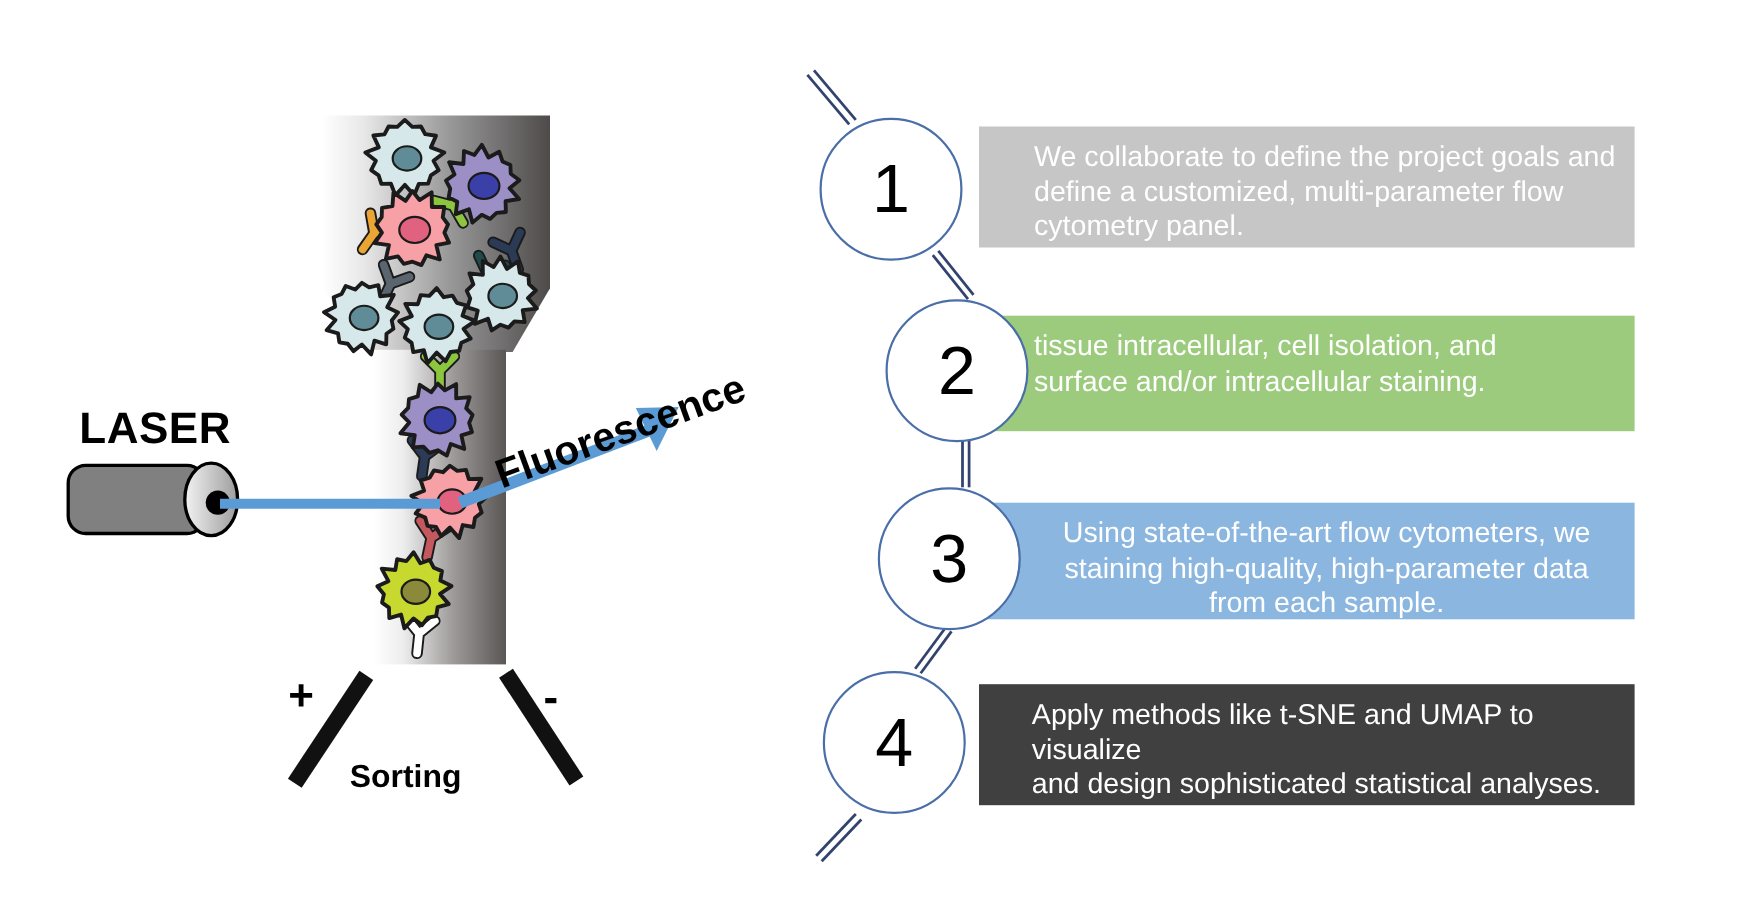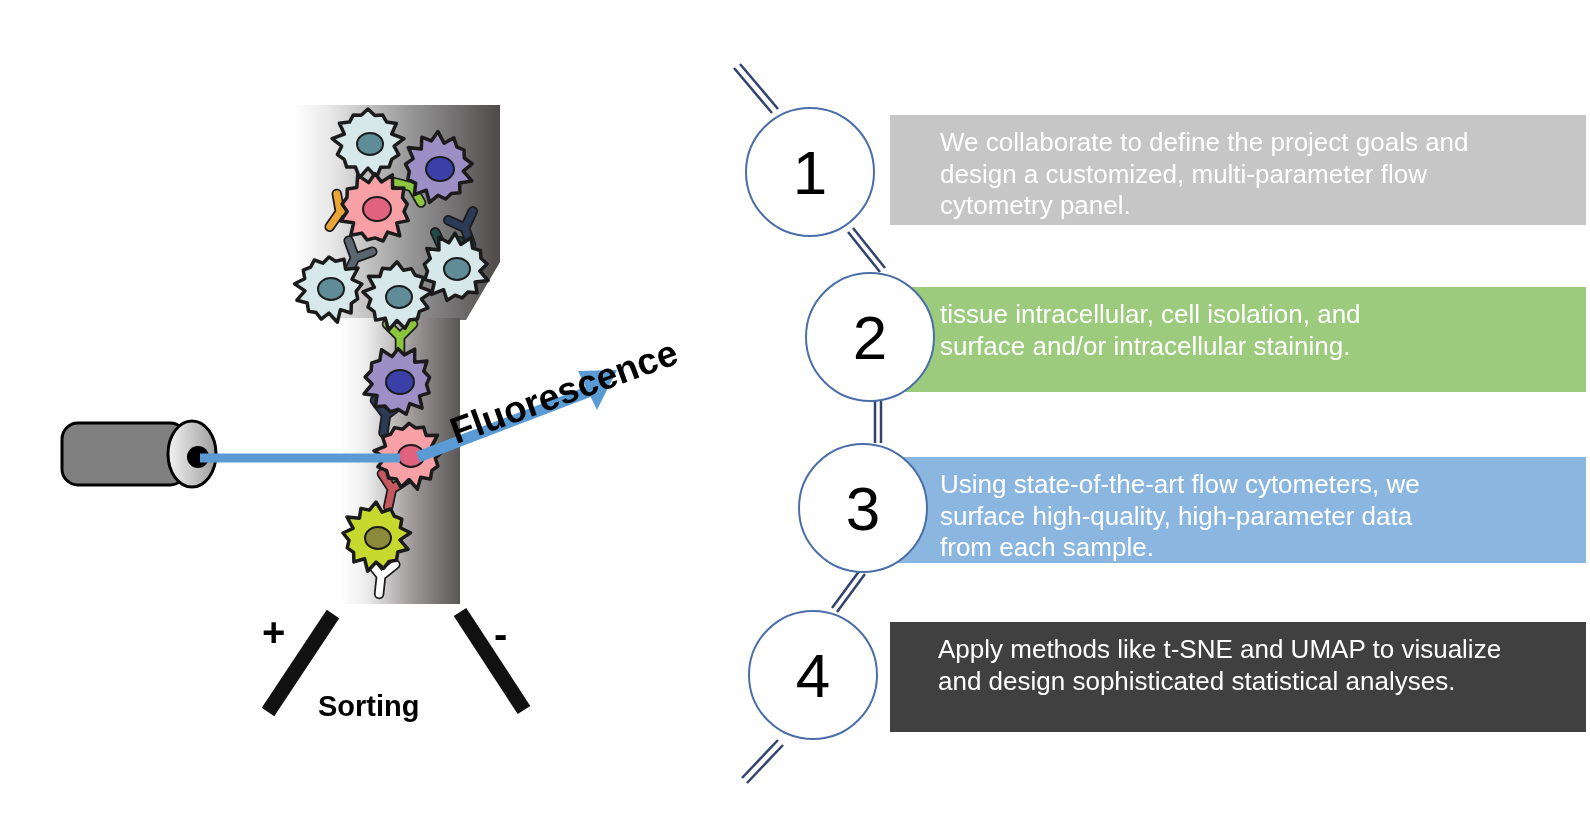--- a/index.html
+++ b/index.html
@@ -12,21 +12,21 @@
   .lbl-laser{position:absolute;left:72px;top:368px;font-size:40px;font-weight:bold;
              color:#000;letter-spacing:.5px;}
   .lbl-sorting{position:absolute;left:318px;top:690px;font-size:29px;font-weight:bold;color:#000;}
   .lbl-plus{position:absolute;left:262px;top:610px;font-size:40px;font-weight:bold;color:#000;}
   .lbl-minus{position:absolute;left:494px;top:612px;font-size:40px;font-weight:bold;color:#000;}
   .lbl-fluor{position:absolute;left:452px;top:412px;font-size:37px;font-weight:bold;color:#000;
              transform:rotate(-20deg);transform-origin:0 50%;white-space:nowrap;}
 
   
   #steps{position:absolute;left:720px;top:0;width:870px;height:832px;}
-  .bar{position:absolute;left:170px;width:696px;
+  .bar{position:absolute;left:170px;width:596px;
        color:#ffffff;font-size:26px;line-height:1.22;
        padding:12px 14px 12px 50px;box-sizing:border-box;}
   .bar span{display:block;}
   .circle{position:absolute;width:130px;height:130px;border-radius:50%;
           background:#ffffff;border:2px solid #4a6ea8;
           display:flex;align-items:center;justify-content:center;
           font-size:62px;color:#000;box-sizing:border-box;}
 </style>
 </head>
 <body>
@@ -150,20 +150,21 @@
         <line x1="418" y1="457" x2="593" y2="390" stroke="#5b9bd5" stroke-width="11"></line>
         <polygon points="617,370 578,371 597,410" fill="#5b9bd5"></polygon>
       </g>
 
       <g>
         <line x1="333" y1="614" x2="268" y2="712" stroke="#111" stroke-width="15"></line>
         <line x1="460" y1="612" x2="524" y2="710" stroke="#111" stroke-width="15"></line>
       </g>
     </svg>
 
+    <div class="lbl-laser">LASER</div>
     <div class="lbl-fluor">Fluorescence</div>
     <div class="lbl-plus">+</div>
     <div class="lbl-minus">-</div>
     <div class="lbl-sorting">Sorting</div>
   </div>
 
   <div id="steps">
 
     <svg width="870" height="832" viewBox="0 0 870 832" style="position:absolute;left:0;top:0;">
       <g stroke="#31436e" stroke-width="2.5" fill="none">
@@ -175,30 +176,30 @@
         <line x1="161" y1="398" x2="161" y2="443"></line>
         <line x1="140" y1="570" x2="112" y2="608"></line>
         <line x1="145" y1="574" x2="117" y2="612"></line>
         <line x1="58" y1="740" x2="22" y2="778"></line>
         <line x1="63" y1="745" x2="27" y2="783"></line>
       </g>
     </svg>
 
     <div class="bar" id="bar0" style="top: 115px; height: 110px; background: rgb(198, 198, 198);">
         <span>We collaborate to define the project goals and</span>
-        <span>design a customized, multi-parameter flow</span>
+        <span>define a customized, multi-parameter flow</span>
         <span>cytometry panel.</span>
       </div>
     <div class="bar" id="bar1" style="top: 287px; height: 105px; background: rgb(156, 203, 125);">
         <span>tissue intracellular, cell isolation, and</span>
         <span>surface and/or intracellular staining.</span>
       </div>
-    <div class="bar" id="bar2" style="top: 457px; height: 106px; background: rgb(138, 182, 224);">
+    <div class="bar" id="bar2" style="top: 457px; height: 106px; background: rgb(138, 182, 224); text-align: center;">
         <span>Using state-of-the-art flow cytometers, we</span>
-        <span>surface high-quality, high-parameter data</span>
+        <span>staining high-quality, high-parameter data</span>
         <span>from each sample.</span>
       </div>
     <div class="bar" id="bar3" style="top: 622px; height: 110px; background: #404040; padding-left: 48px;">
         <span>Apply methods like t-SNE and UMAP to visualize</span>
         <span>and design sophisticated statistical analyses.</span>
       </div>
 
     <div class="circle" style="left:25px;top:107px;" id="circ0">
         <span>1</span>
       </div>

